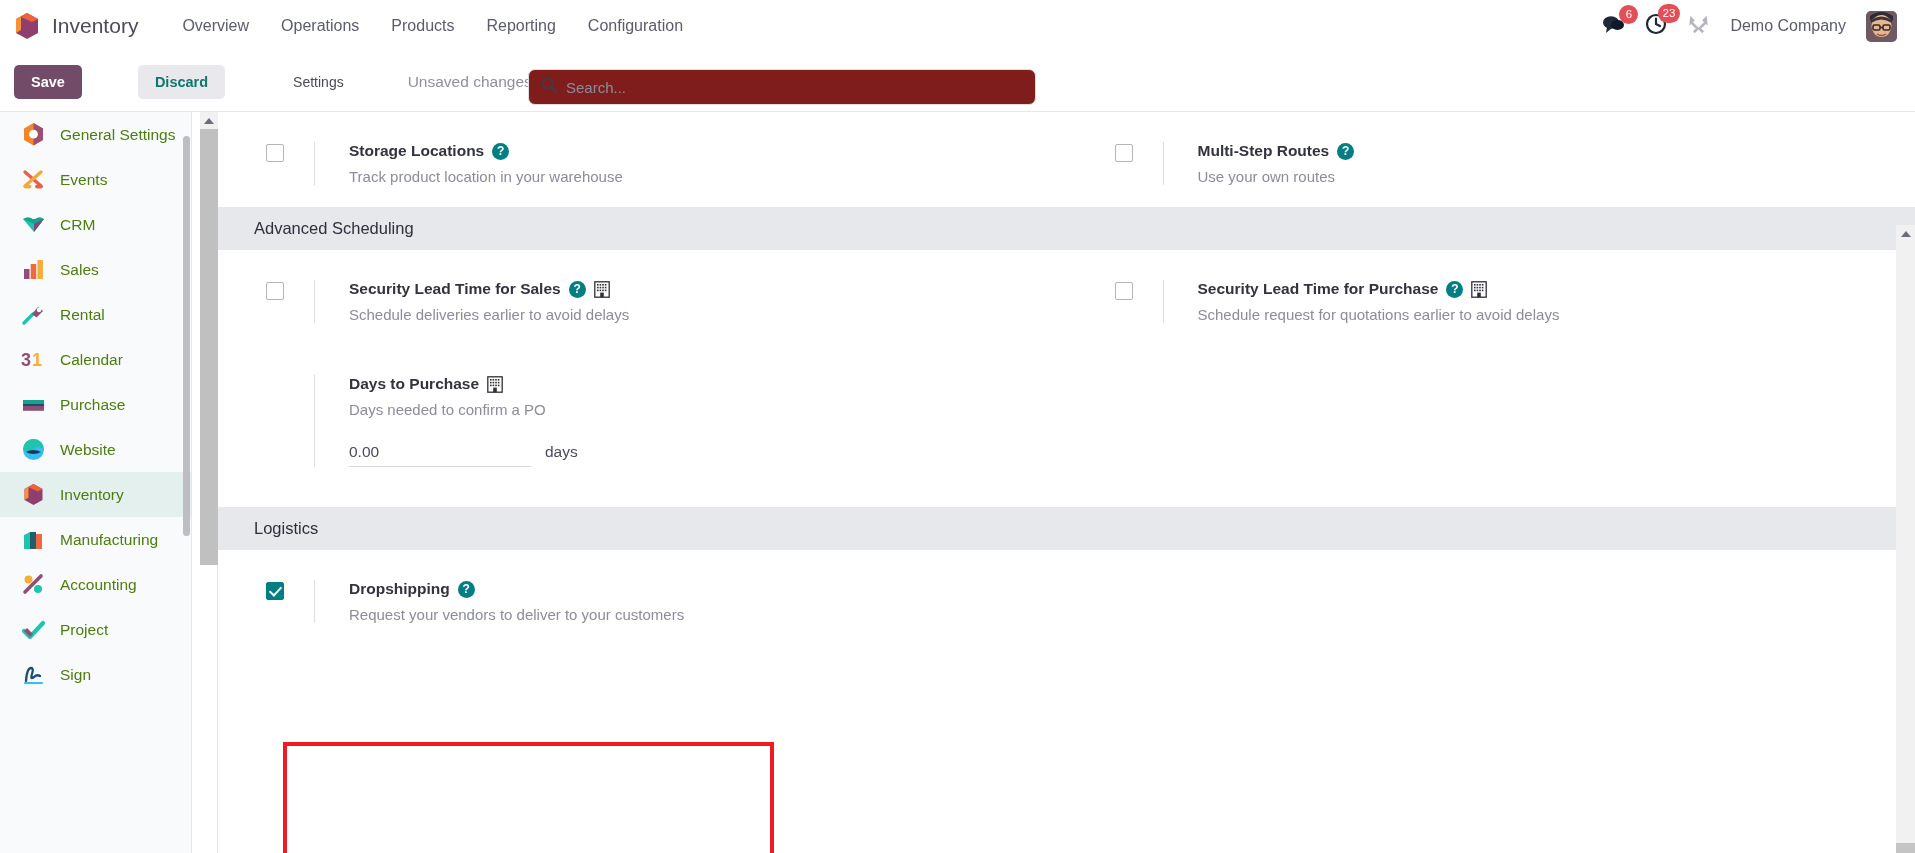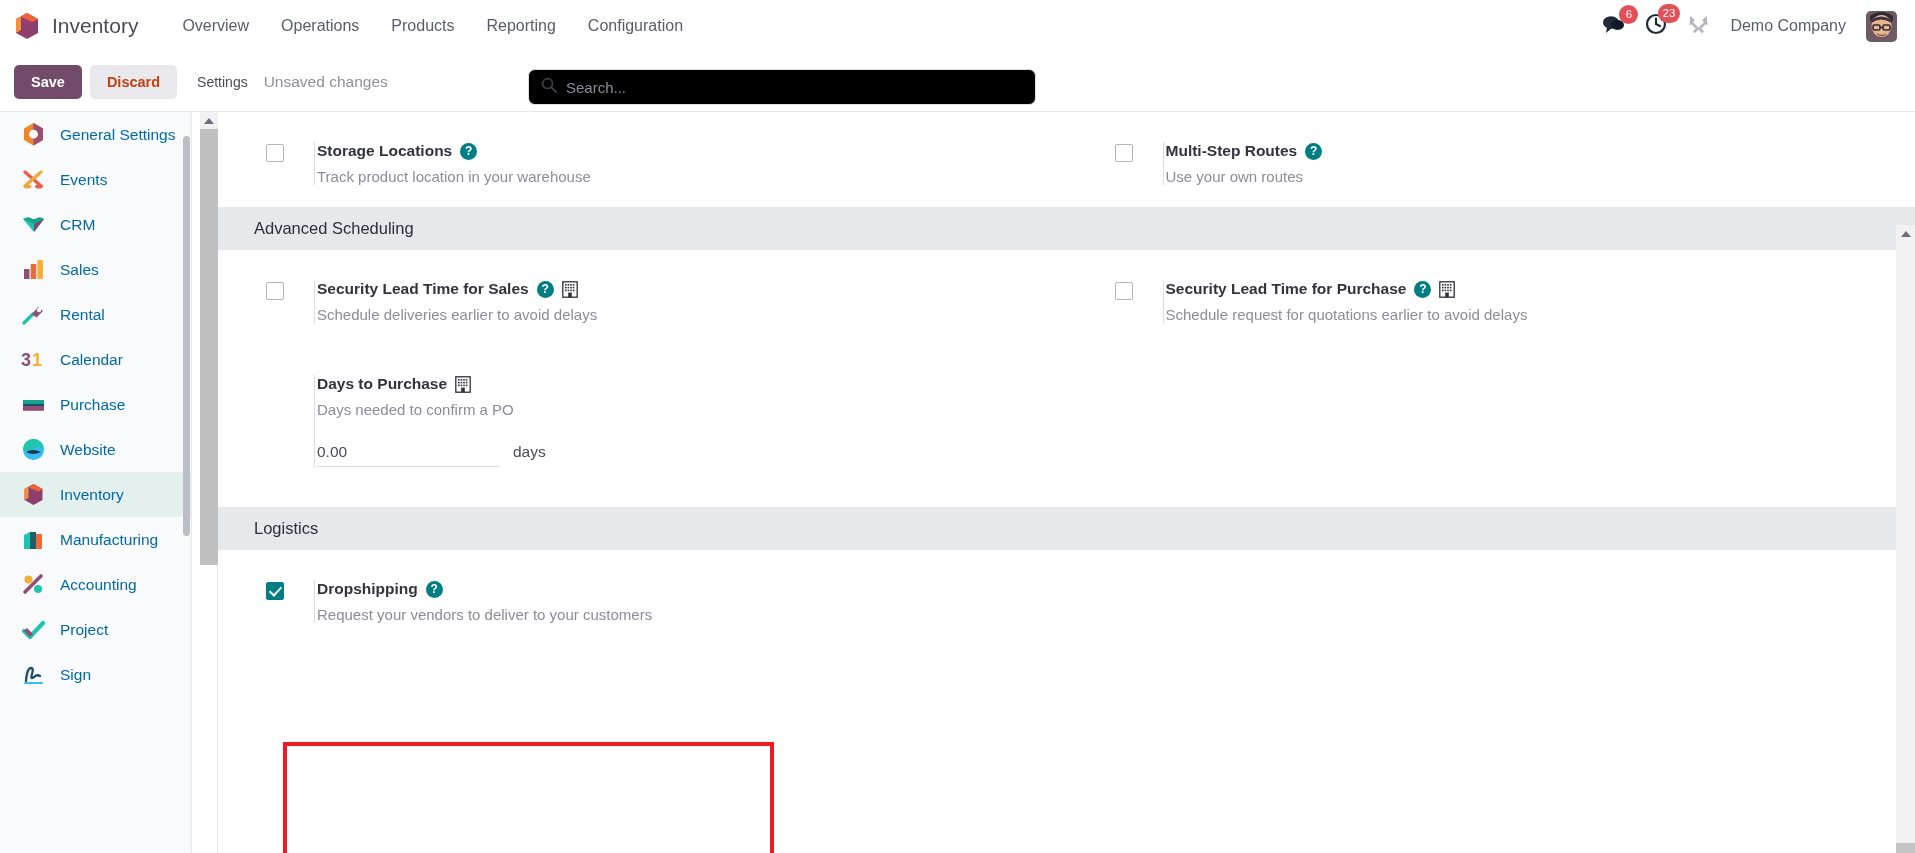--- a/index.html
+++ b/index.html
@@ -100,39 +100,40 @@
 
   
   .controlpanel {
     height: 60px;
     background: #ffffff;
     display: flex;
     align-items: center;
     padding: 0 24px 0 14px;
     border-bottom: 1px solid #e7e7ea;
     position: relative;
+    gap: 48px;
   }
   .btn {
     font-size: 14.5px;
     font-weight: bold;
     border-radius: 5px;
     padding: 9px 17px;
     cursor: pointer;
     border: none;
     white-space: nowrap;
     font-family: "Liberation Sans", sans-serif;
   }
   .btn-save {
     background: #714b67;
     color: #ffffff;
     margin-right: 8px;
   }
   .btn-discard {
     background: #e9e9ed;
-    color: #c2410c;
+    color: #0f766e;
     margin-right: 20px;
   }
   .cp-title {
     font-size: 14px;
     color: #4a4b57;
     margin-right: 16px;
     white-space: nowrap;
   }
   .cp-sub {
     font-size: 15.5px;
@@ -140,21 +141,21 @@
     white-space: nowrap;
     text-align: right;
   }
   .search-box {
     position: absolute;
     left: 528px;
     width: 508px;
     height: 36px;
     border: 1px solid #dededf;
     border-radius: 7px;
-    background: #000000;
+    background: #7f1d1d;
     display: flex;
     align-items: center;
     padding: 0 12px;
     gap: 9px;
     cursor: text;
     margin-top: 11px;
   }
   .search-placeholder {
     font-size: 15px;
     color: #8d8d99;
@@ -180,21 +181,21 @@
     display: flex;
     align-items: center;
     gap: 14px;
     padding: 9px 0 9px 21px;
     height: 45px;
     cursor: pointer;
   }
   .side-item.active { background: #e4f0ee; }
   .side-label {
     font-size: 15.5px;
-    color: #0369a1;
+    color: #4d7c0f;
     white-space: nowrap;
   }
   .side-icon {
     width: 25px; height: 25px;
     flex: 0 0 auto;
     position: relative;
   }
   .sb-track {
     position: absolute;
     right: 0; top: 0;
@@ -288,21 +289,21 @@
     content: "";
     position: absolute;
     left: 5px; top: 1px;
     width: 5px; height: 10px;
     border: solid #fff;
     border-width: 0 2px 2px 0;
     transform: rotate(43deg);
   }
   .setting-body {
     border-left: 1px solid #dcdce1;
-    padding-left: 2px;
+    padding-left: 34px;
     flex: 1;
     min-width: 0;
   }
   .setting-title {
     font-size: 15.5px;
     font-weight: bold;
     color: #32333d;
     display: flex;
     align-items: center;
     gap: 8px;

